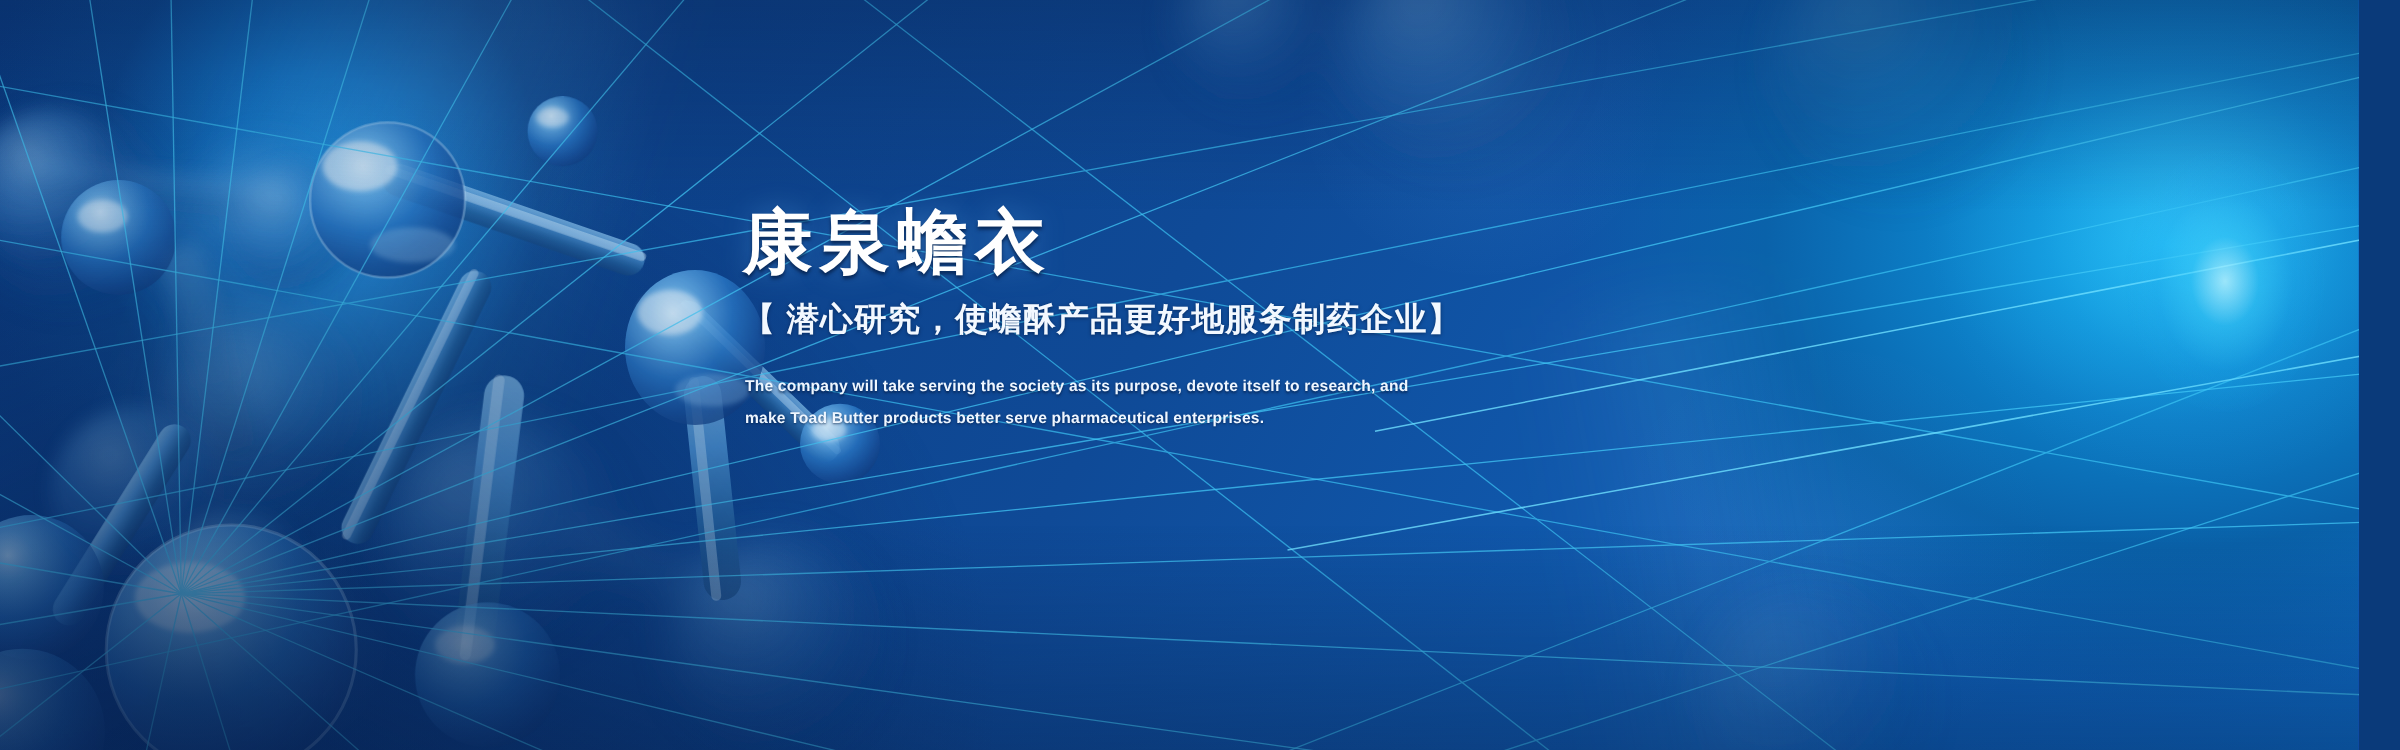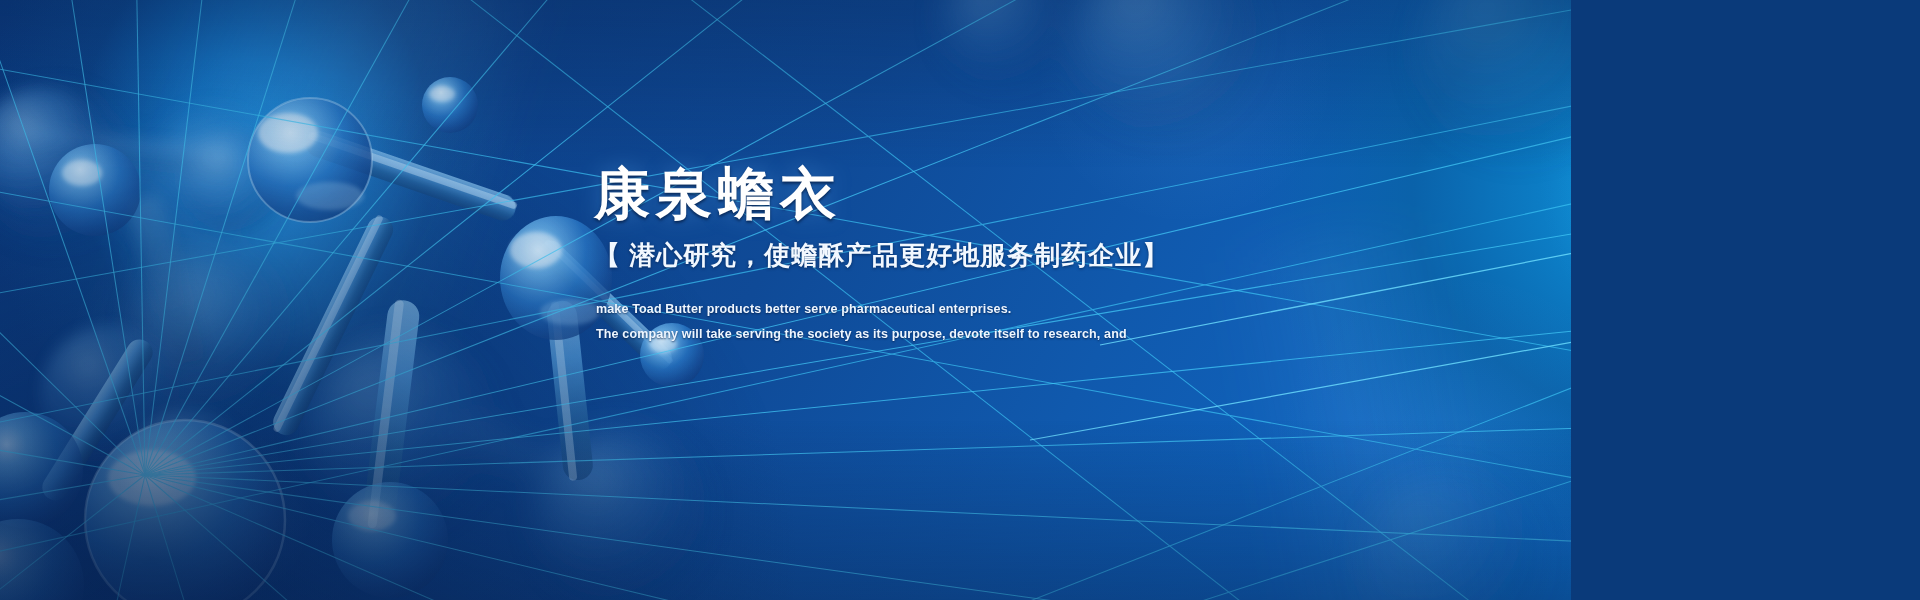--- a/index.html
+++ b/index.html
@@ -1,20 +1,20 @@
 <!DOCTYPE html>
 <html><head>
 <meta charset="utf-8">
 <style>
   html,body{margin:0;padding:0;background:#0a3a7a;}
   *{box-sizing:border-box;}
 
   #banner{
     position:relative;
-    width:1571px;
+    width:1887px;
     height:600px;
     overflow:hidden;
     font-family:"Liberation Sans","DejaVu Sans",sans-serif;
     background:#1d4ed8;
   }
 
   
   .bg-base{
     position:absolute;inset:0;
     background:
@@ -302,18 +302,18 @@
 
   <div class="bg-vignette"></div>
   <div class="blob b6"></div>
 
   <div class="copy">
     <h1 class="title">康泉蟾衣</h1>
 
     <p class="subtitle">【 潜心研究，使蟾酥产品更好地服务制药企业】</p>
 
     <div class="desc">
+      <span>The company will take serving the society as its purpose, devote itself to research, and</span>
       <span>make Toad Butter products better serve pharmaceutical enterprises.</span>
-      <span>The company will take serving the society as its purpose, devote itself to research, and</span>
     </div>
   </div>
 
 </div>
 
 </body></html>

